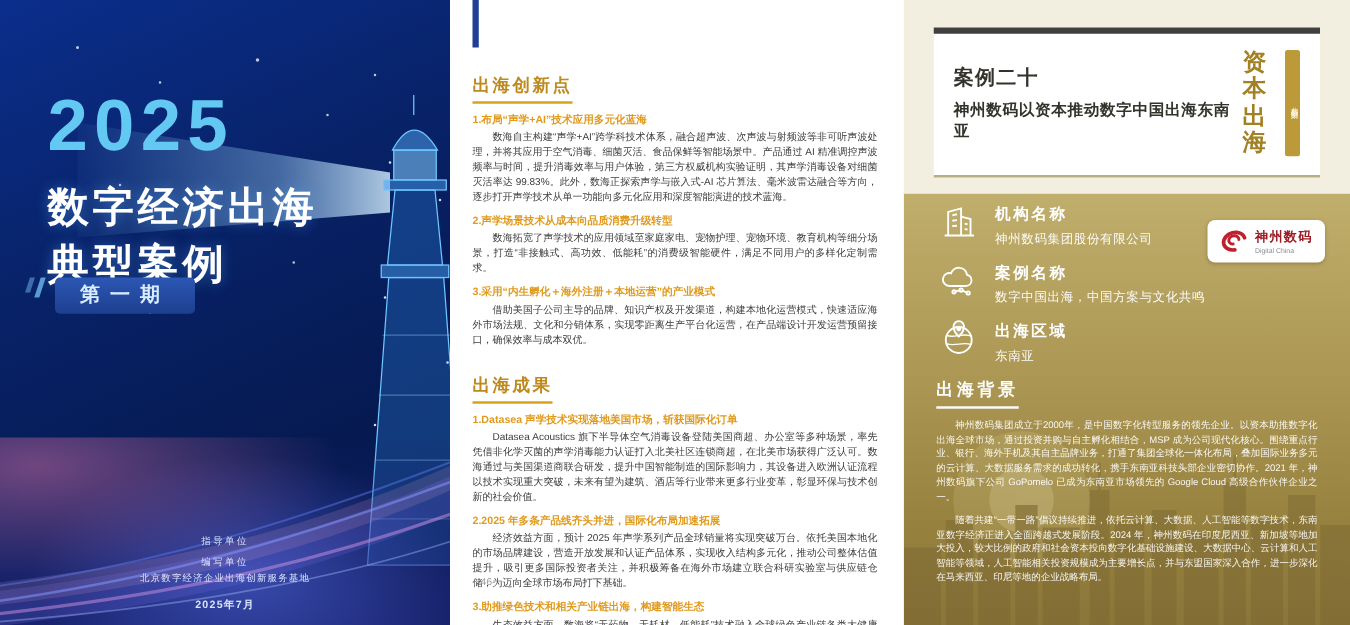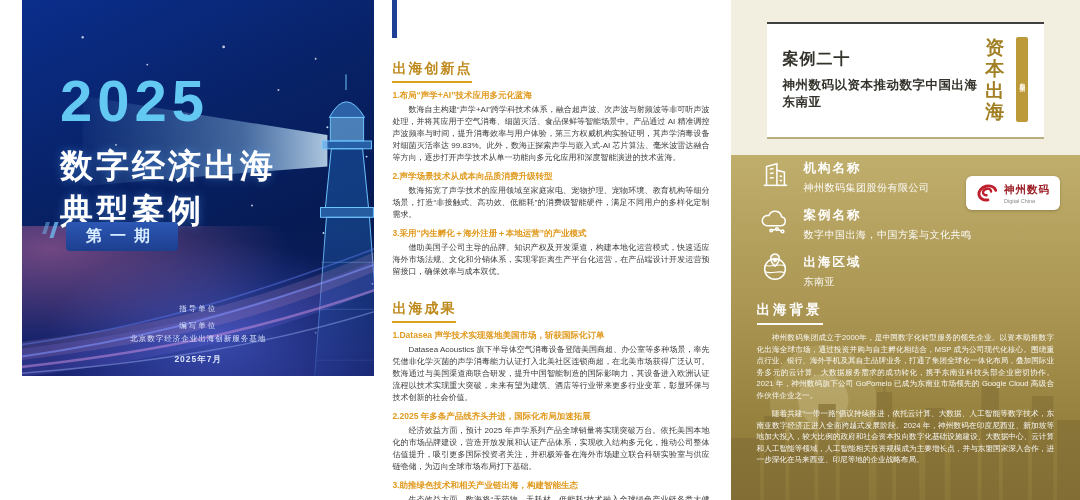--- a/index.html
+++ b/index.html
@@ -1,21 +1,21 @@
 <!DOCTYPE html>
 <html><head>
 <meta charset="utf-8">
 <style>
   * { margin:0; padding:0; box-sizing:border-box; }
   html,body { width:1080px; height:500px; overflow:hidden; font-family:"Liberation Sans","DejaVu Sans",sans-serif; }
   .spread { display:flex; width:1080px; height:500px; }
 
   
-  .cover { position:relative; width:360px; height:376px; overflow:hidden;
-    background: linear-gradient(155deg,#0b2e8c 0%, #082267 38%, #061a52 70%, #041240 100%); margin-left: 22px; }
+  .cover { position:relative; width:360px; height:500px; overflow:hidden;
+    background: linear-gradient(155deg,#0b2e8c 0%, #082267 38%, #061a52 70%, #041240 100%); }
   .cover svg.art { position:absolute; inset:0; }
   .cover-title { position:absolute; left:38px; top:72px; z-index:3; }
   .cover-year { font-size:58px; font-weight:bold; color:#63c9f2; letter-spacing:5px; line-height:1.0; }
   .cover-cn { margin-top:14px; font-size:33px; font-weight:bold; color:#ffffff; letter-spacing:3px; line-height:1.35;
     text-shadow:0 0 10px rgba(90,170,255,.45); }
   .issue-row { position:absolute; left:22px; top:222px; display:flex; align-items:flex-start; z-index:3; }
   .tick { width:4px; height:16px; background:#6fb9ef; margin-right:4px; transform:skewX(-18deg); opacity:.8; }
   .tick.t2 { height:12px; opacity:.5; }
   .issue-badge { margin-left:6px; background:linear-gradient(180deg,#2c57b4,#1d3f8f); border-radius:4px;
     padding:4px 20px; color:#d8edff; font-size:16px; font-weight:bold; letter-spacing:8px; }
@@ -39,21 +39,21 @@
   .item-heading { color:#e09a1e; font-size:8.5px; font-weight:bold; margin-top:7px; }
   .item-body { font-size:8px; color:#3c3c3c; line-height:1.5; text-align:justify; text-indent:2em; margin-top:2px; }
   .page-num { position:absolute; left:22px; bottom:30px; font-size:8px; color:#999;margin-top:36px; }
 
   
   .case { position:relative; width:360px; height:500px; background:#f2efe1; overflow:hidden; border-left:3px solid #ffffff; }
   .photo { position:absolute; left:0; right:0; top:155px; bottom:0; z-index:1;
     background: linear-gradient(180deg,#c0ae6c 0%, #ac9754 42%, #97823f 75%, #8a7638 100%); }
   .skyline { position:absolute; left:0; bottom:0; width:100%; height:170px; opacity:.5; }
   .case-content { position:relative; z-index:2; height:100%; }
-  .case-card { margin:22px 36px 0; background:#ffffff; border-top:2px solid #404040; border-bottom:2px solid #b9ae80;
+  .case-card { margin:22px 24px 0; background:#ffffff; border-top:5px solid #404040; border-bottom:2px solid #b9ae80;
     padding:13px 16px 15px; display:flex; justify-content:space-between; align-items:center; }
   .case-num { font-size:16px; font-weight:bold; color:#33322b; letter-spacing:1px; }
   .case-title { font-size:12.5px; font-weight:bold; color:#33322b; margin-top:7px; letter-spacing:.5px; }
   .case-tag { display:flex; align-items:stretch; gap:4px; }
   .tag-text { font-size:19px; font-weight:bold; color:#a28125; line-height:1.12; letter-spacing:2px; text-align:center; }
   .tag-badge { width:12px; background:#bc9a3a; border-radius:2px; color:#fdf9ea; font-size:6px;
     writing-mode:vertical-rl; display:flex; align-items:center; justify-content:center; letter-spacing:1px; padding:2px 0; }
   .info-list { margin:20px 0 0 28px; }
   .info-row { display:flex; align-items:flex-start; margin-bottom:11px; }
   .info-icon { width:32px; height:32px; margin-right:13px; flex:0 0 auto; }

